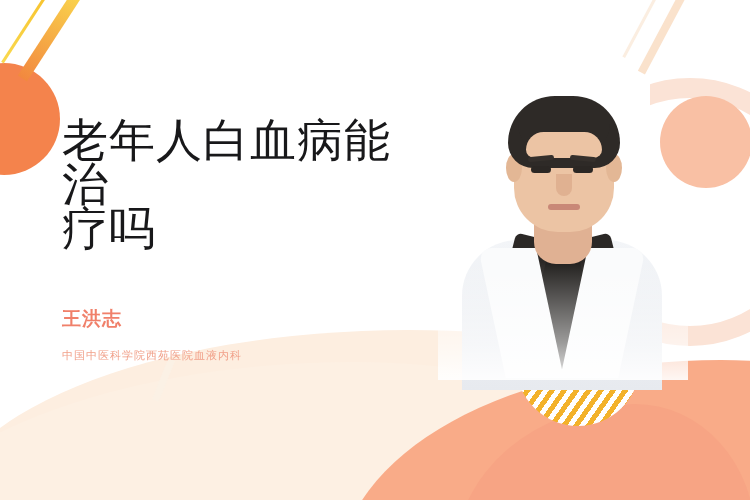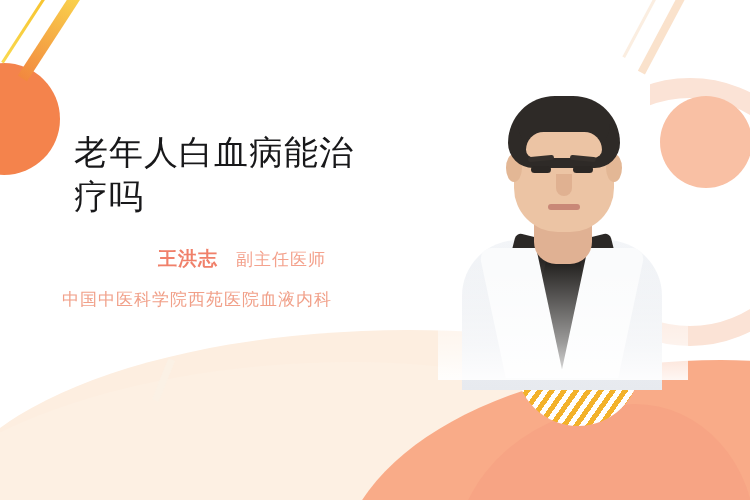--- a/index.html
+++ b/index.html
@@ -339,51 +339,50 @@
   }
 
   
   #text-block {
     position: absolute;
     left: 62px;
     top: 118px;
     width: 360px;
   }
   #title {
-    font-size: 34px;
+    font-size: 46px;
     line-height: 44px;
     font-weight: 400;
     color: #18181a;
     letter-spacing: 1px;
-    margin: 12px;
+    margin: 0;
     white-space: pre-line;
   }
   #byline {
-    margin-top: 28px;
+    margin-top: 56px;
     display: flex;
     align-items: baseline;
-    justify-content: center;
   }
   #doctor-name {
     font-size: 19px;
     font-weight: bold;
     color: #f0806a;
     letter-spacing: 1px;
   }
   #doctor-title {
     font-size: 17px;
     color: #f4a28d;
     margin-left: 18px;
     letter-spacing: 1px;
   }
   #affiliation {
     margin-top: 16px;
     display: flex;
     align-items: flex-start;
-    font-size: 17px;
+    font-size: 11px;
     color: #f1a089;
     letter-spacing: 1px;
   }
   #department { }
 </style>
 </head>
 <body>
 
 <div id="card">
 
@@ -427,21 +426,20 @@
     <div id="mouth"></div>
     <div id="portrait-fade"></div>
   </div>
 
   <div id="text-block">
     <div id="title">老年人白血病能治
 疗吗</div>
 
     <div id="byline">
       <span id="doctor-name">王洪志</span>
-      <span id="doctor-title">副主任医师</span>
     </div>
 
     <div id="affiliation">
       <span id="hospital">中国中医科学院西苑医院</span>
       <span id="department">血液内科</span>
     </div>
   </div>
 
 </div>
 

